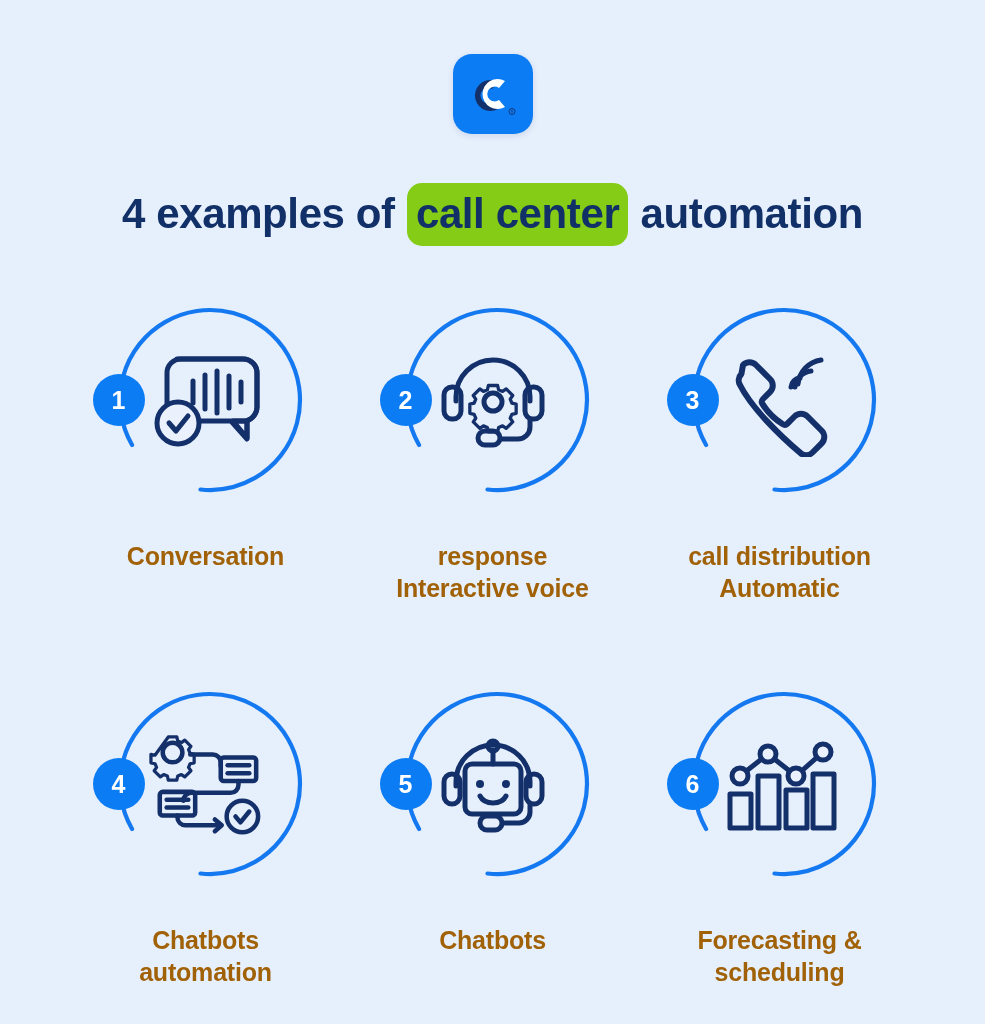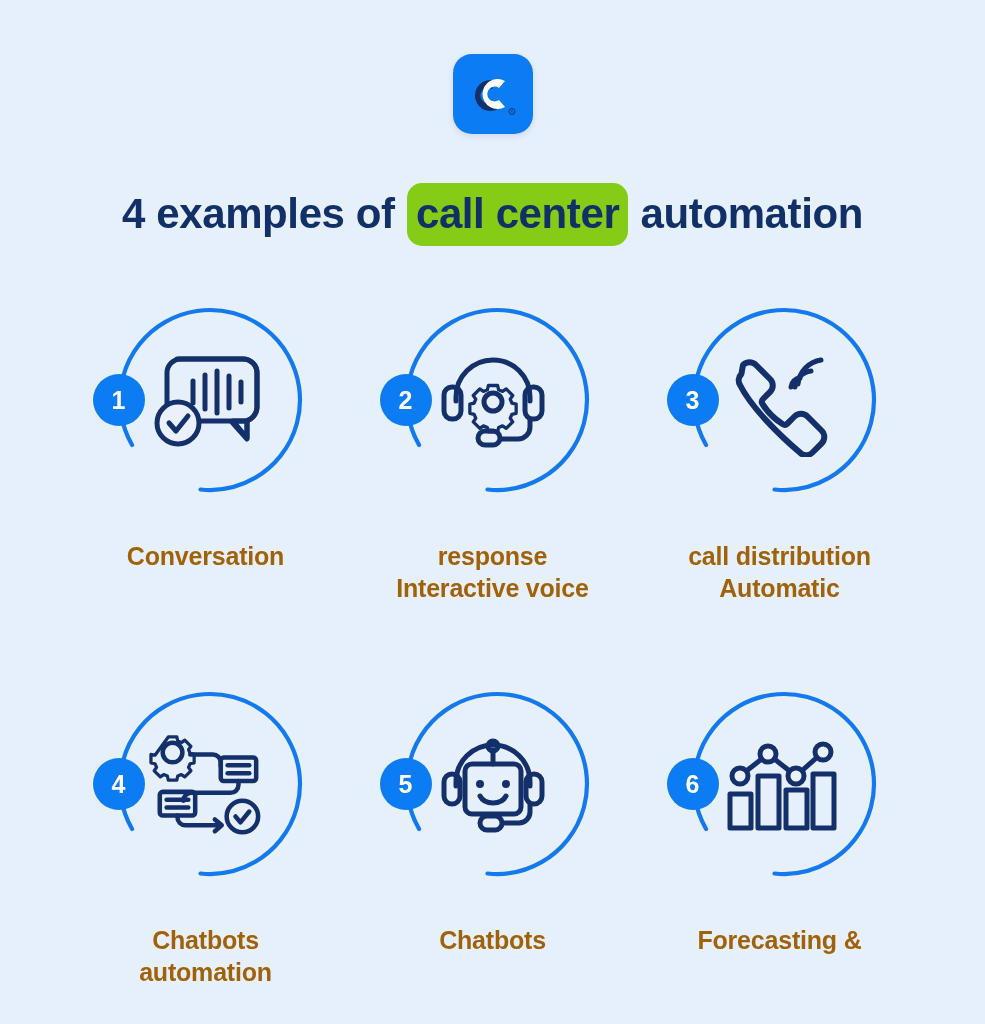--- a/index.html
+++ b/index.html
@@ -298,16 +298,17 @@
           <polyline points="18,44 46,22 74,44 101,20"></polyline>
           <circle cx="18" cy="44" r="8" fill="#eaf1fd"></circle>
           <circle cx="46" cy="22" r="8" fill="#eaf1fd"></circle>
           <circle cx="74" cy="44" r="8" fill="#eaf1fd"></circle>
           <circle cx="101" cy="20" r="8" fill="#eaf1fd"></circle>
         </svg>
       </div>
     </div>
     <div class="cell-label">
       <div>Forecasting &amp;</div>
+      <div>scheduling</div>
     </div>
   </div>
 
 </div>
 
 </body></html>

